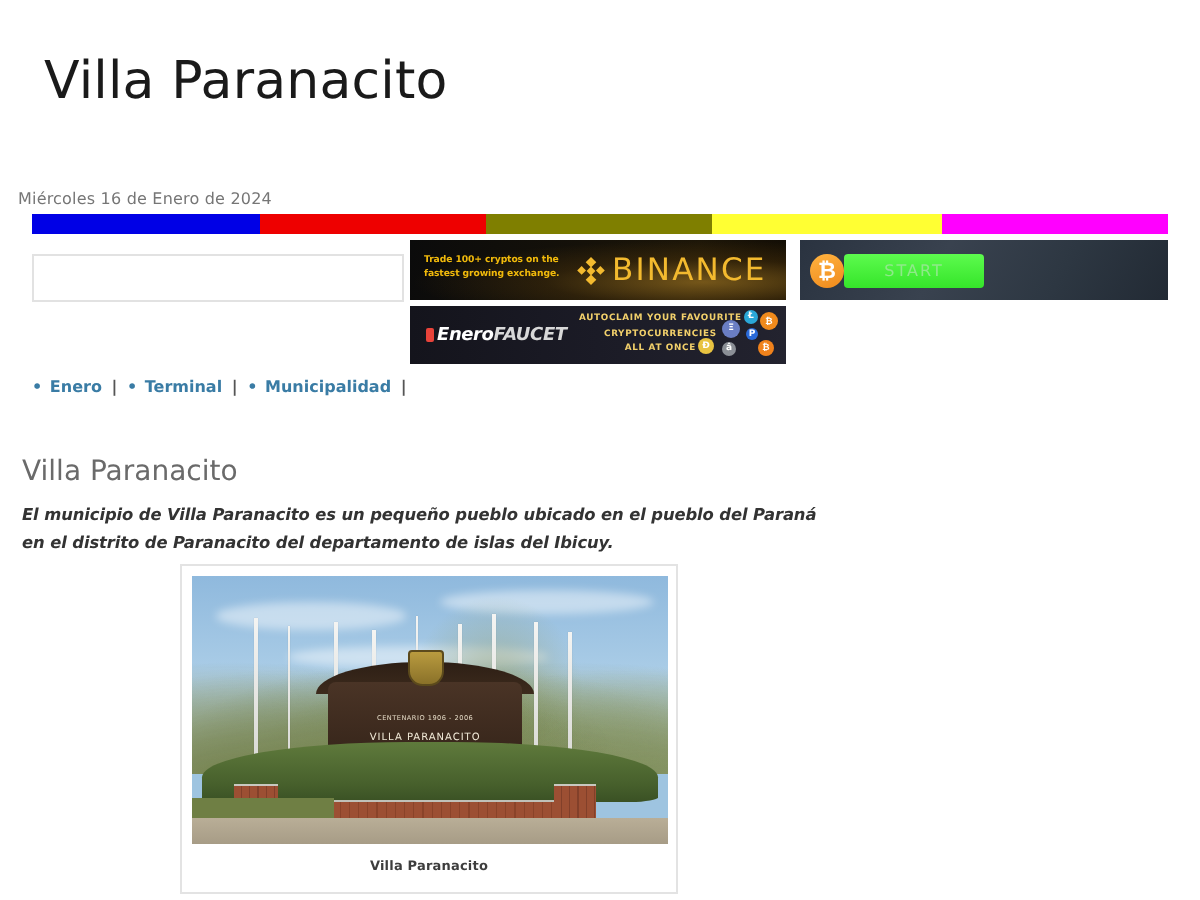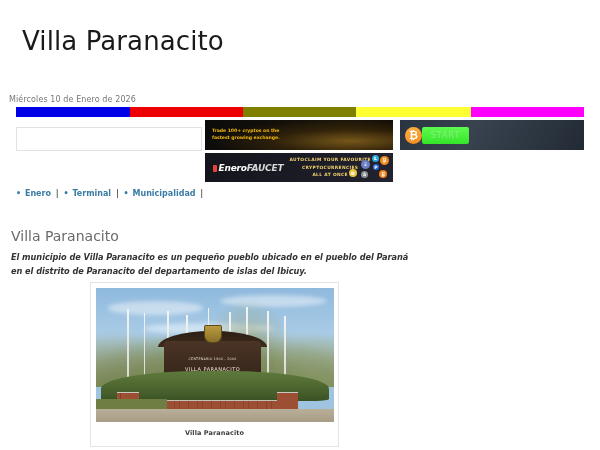--- a/index.html
+++ b/index.html
@@ -204,21 +204,21 @@
     letter-spacing: 0.2px;
     line-height: 1;
   }
   #ad-btcsurfing .btc-sub {
     font-size: 5.2px;
     color: #cbd3dc;
     letter-spacing: 0.1px;
     margin-top: 1px;
   }
   #ad-btcsurfing .btc-start {
-    width: 47px;
+    width: 70px;
     height: 17px;
     margin-right: 6px;
     background: linear-gradient(180deg, #5dfb4e 0%, #35e52a 100%);
     color: #8fe98a;
     font-size: 8px;
     letter-spacing: 1px;
     display: flex;
     align-items: center;
     justify-content: center;
     border-radius: 2px;
@@ -390,36 +390,50 @@
   .ph-grassfront {
     position: absolute; left:0; bottom: 8%; width: 30%; height: 9%;
     background: #6f7f44;
   }
 </style>
 </head>
 <body>
 
 <h1 id="site-title">Villa Paranacito</h1>
 
-<div id="date-line">Miércoles 10 de Enero de 2026</div>
+<div id="date-line">Miércoles 16 de Enero de 2024</div>
 
 <div id="color-bar">
   <div class="seg seg-0" style="background: rgb(0, 0, 230);"></div>
   <div class="seg seg-1" style="background: rgb(238, 0, 0);"></div>
   <div class="seg seg-2" style="background: rgb(127, 127, 0);"></div>
   <div class="seg seg-3" style="background: rgb(255, 255, 51);"></div>
   <div class="seg seg-4" style="background: rgb(255, 0, 255);"></div>
 </div>
 
 <div id="ad-empty-slot"></div>
 
 <a id="ad-binance" class="ad-banner">
   <div class="bnb-tagline">
     <div>Trade 100+ cryptos on the</div>
     <div>fastest growing exchange.</div>
+  </div>
+  <div class="bnb-logo-wrap">
+    <span class="bnb-diamond">
+      <svg viewBox="0 0 48 48" width="15" height="15" aria-hidden="true">
+        <g fill="#f3ba2f">
+          <rect x="18" y="4" width="12" height="12" transform="rotate(45 24 10)"></rect>
+          <rect x="4" y="18" width="10" height="10" transform="rotate(45 9 23)"></rect>
+          <rect x="34" y="18" width="10" height="10" transform="rotate(45 39 23)"></rect>
+          <rect x="18" y="32" width="12" height="12" transform="rotate(45 24 38)"></rect>
+          <rect x="19" y="19" width="10" height="10" transform="rotate(45 24 24)"></rect>
+        </g>
+      </svg>
+    </span>
+    <span class="bnb-word">BINANCE</span>
   </div>
 </a>
 
 <a id="ad-firefaucet" class="ad-banner">
   <div class="ff-logo">
     <span class="ff-mark"></span><span class="ff-fire">Enero</span><span class="ff-faucet">FAUCET</span>
   </div>
   <div class="ff-text">
     <div>AUTOCLAIM YOUR FAVOURITE</div>
     <div>CRYPTOCURRENCIES</div>

